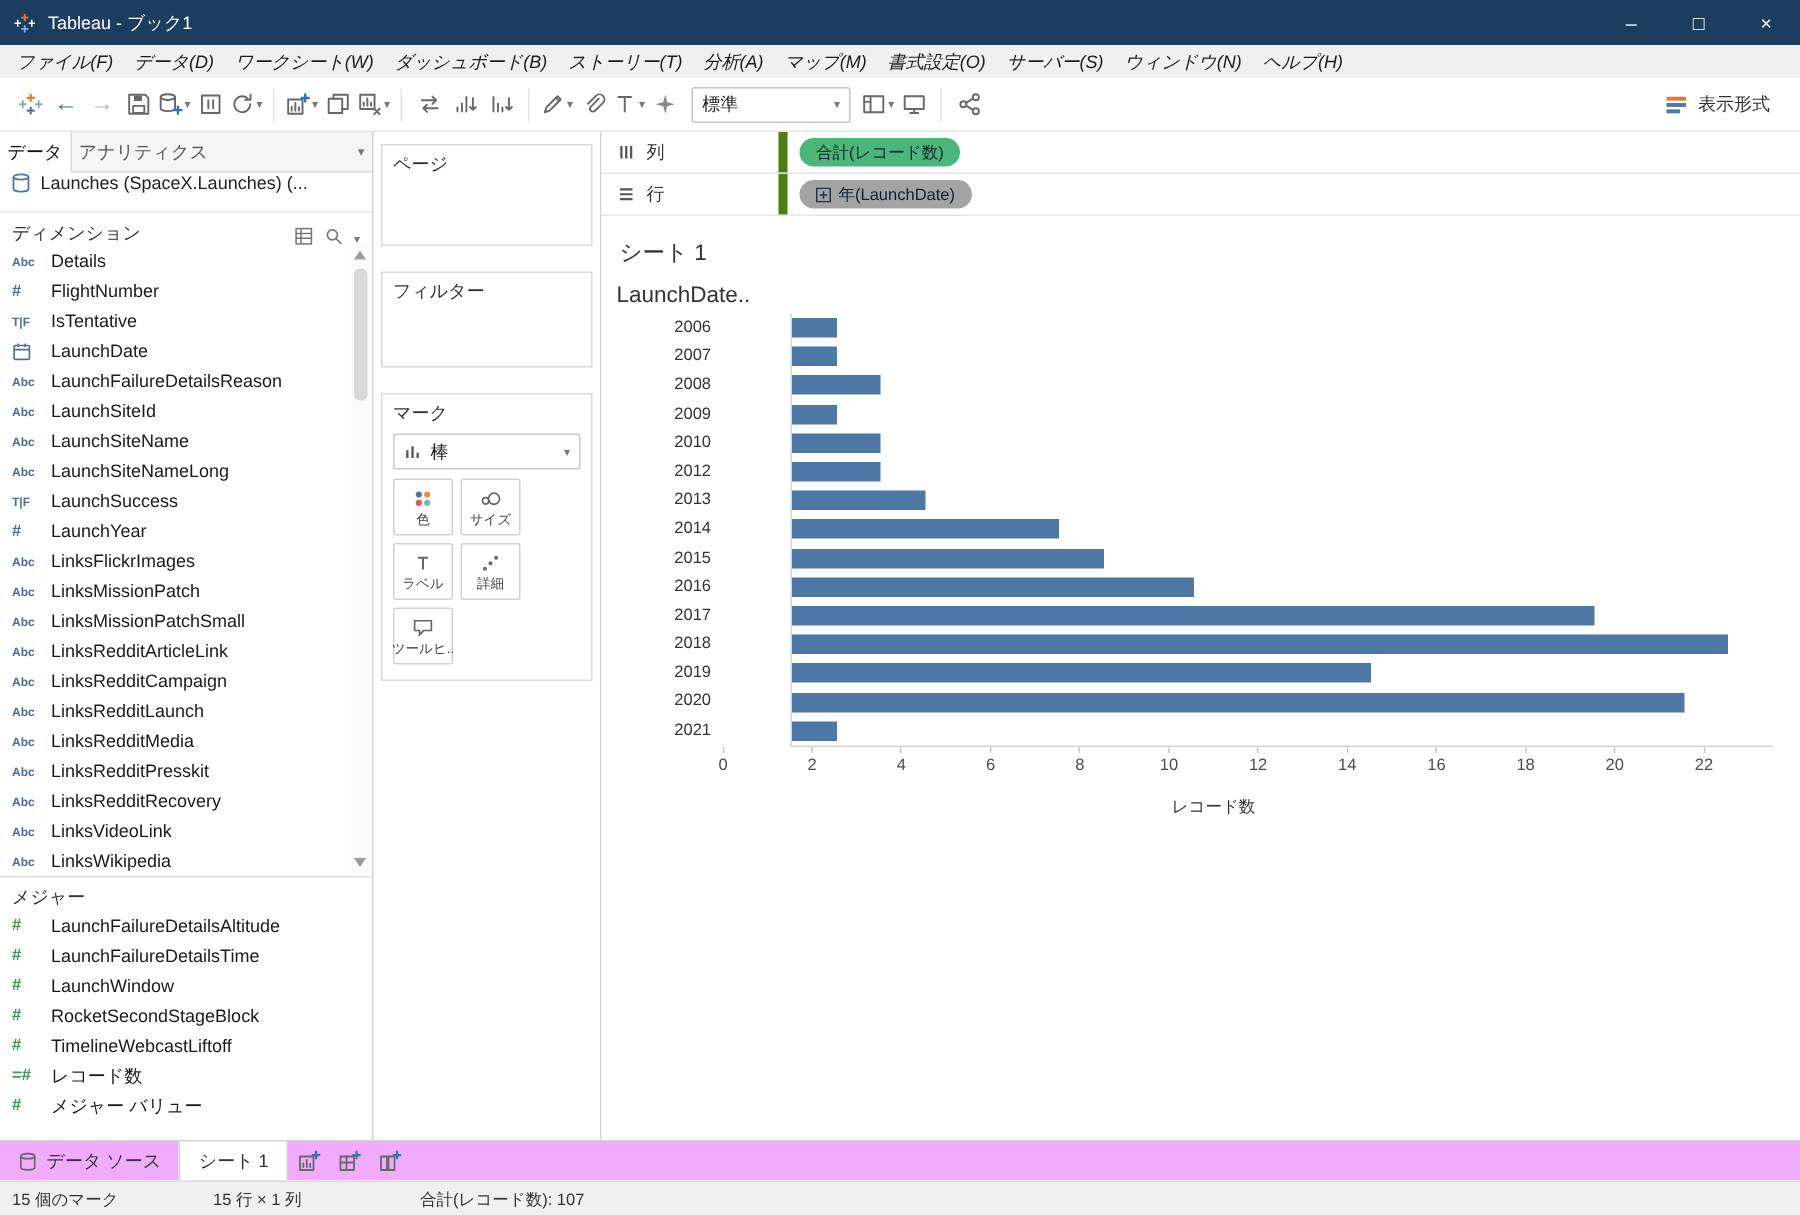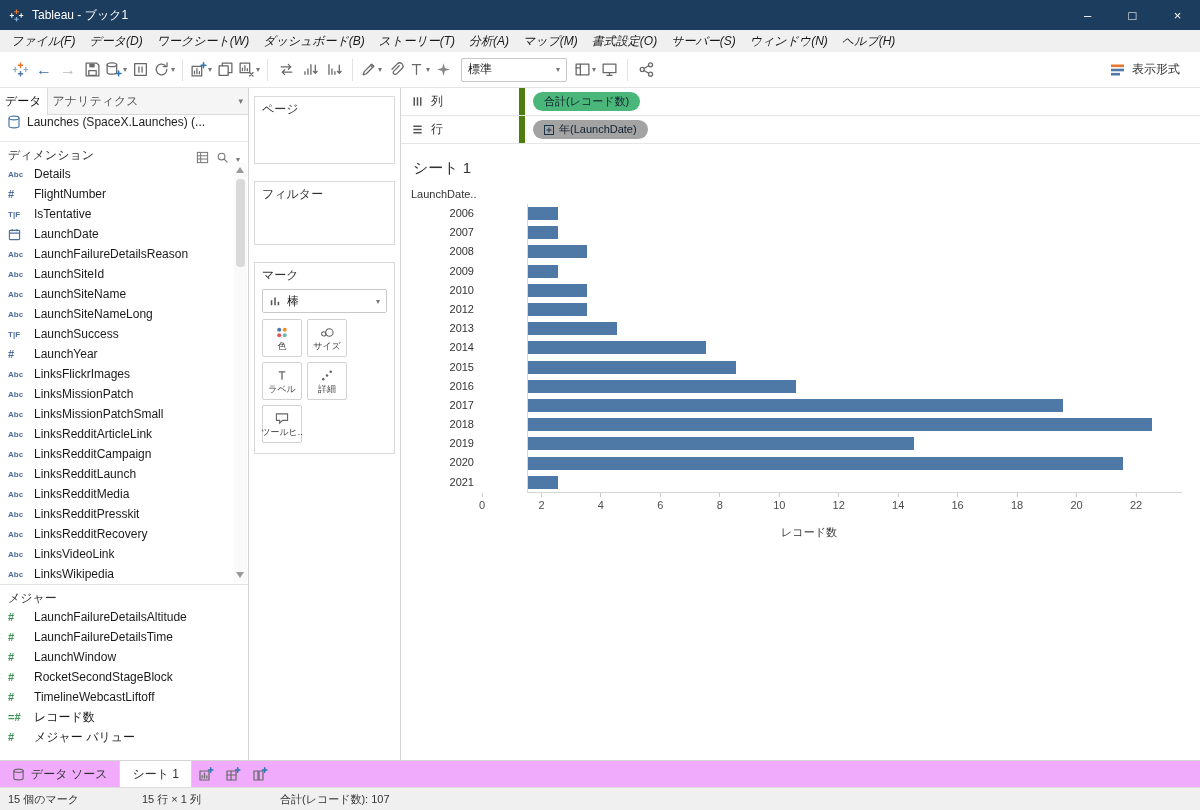--- a/index.html
+++ b/index.html
@@ -74,21 +74,21 @@
   .shelf-label svg{width:13px;height:13px;}
   .shelf-body{flex:1;height:100%;display:flex;align-items:center;padding-left:8px;border-left:6px solid #4d7c0f;}
   .pill{height:19px;border-radius:10px;display:flex;align-items:center;padding:0 11px;font-size:11px;color:#10202e;gap:5px;white-space:nowrap;}
   .pill.green{background:#4bb679;}
   .pill.blue{background:#a3a3a3;}
   .pill svg{width:10px;height:10px;}
   
   .sheet{flex:1;overflow:hidden;position:relative;}
   .sheet-title{font-size:15px;color:#323232;padding:15px 0 4px 12px;}
   .chart{margin:6px 0 0 10px;}
-  .rowfield{font-size:11px;color:#333;margin-bottom:4px;}
+  .rowfield{font-size:15px;color:#333;margin-bottom:4px;}
   .cbody{display:flex;gap:46px;}
   .ycol{width:70px;flex:none;}
   .ylab{height:19.2px;line-height:19.2px;text-align:right;padding-right:7px;font-size:11px;color:#333;}
   .plot{width:654px;flex:none;border-left:1px solid #d6d6d6;border-bottom:1px solid #d6d6d6;box-sizing:content-box;}
   .slot{height:19.2px;display:flex;align-items:center;}
   .bar{height:13px;background:#4e79a7;}
   .xaxis{margin-left:71px;width:654px;position:relative;height:24px;}
   .tick{position:absolute;top:0;transform:translateX(-50%);text-align:center;}
   .tick .tl{width:1px;height:4px;background:#c9c9c9;margin:0 auto;}
   .tick .tv{font-size:11px;color:#4d4d4d;margin-top:2px;}

